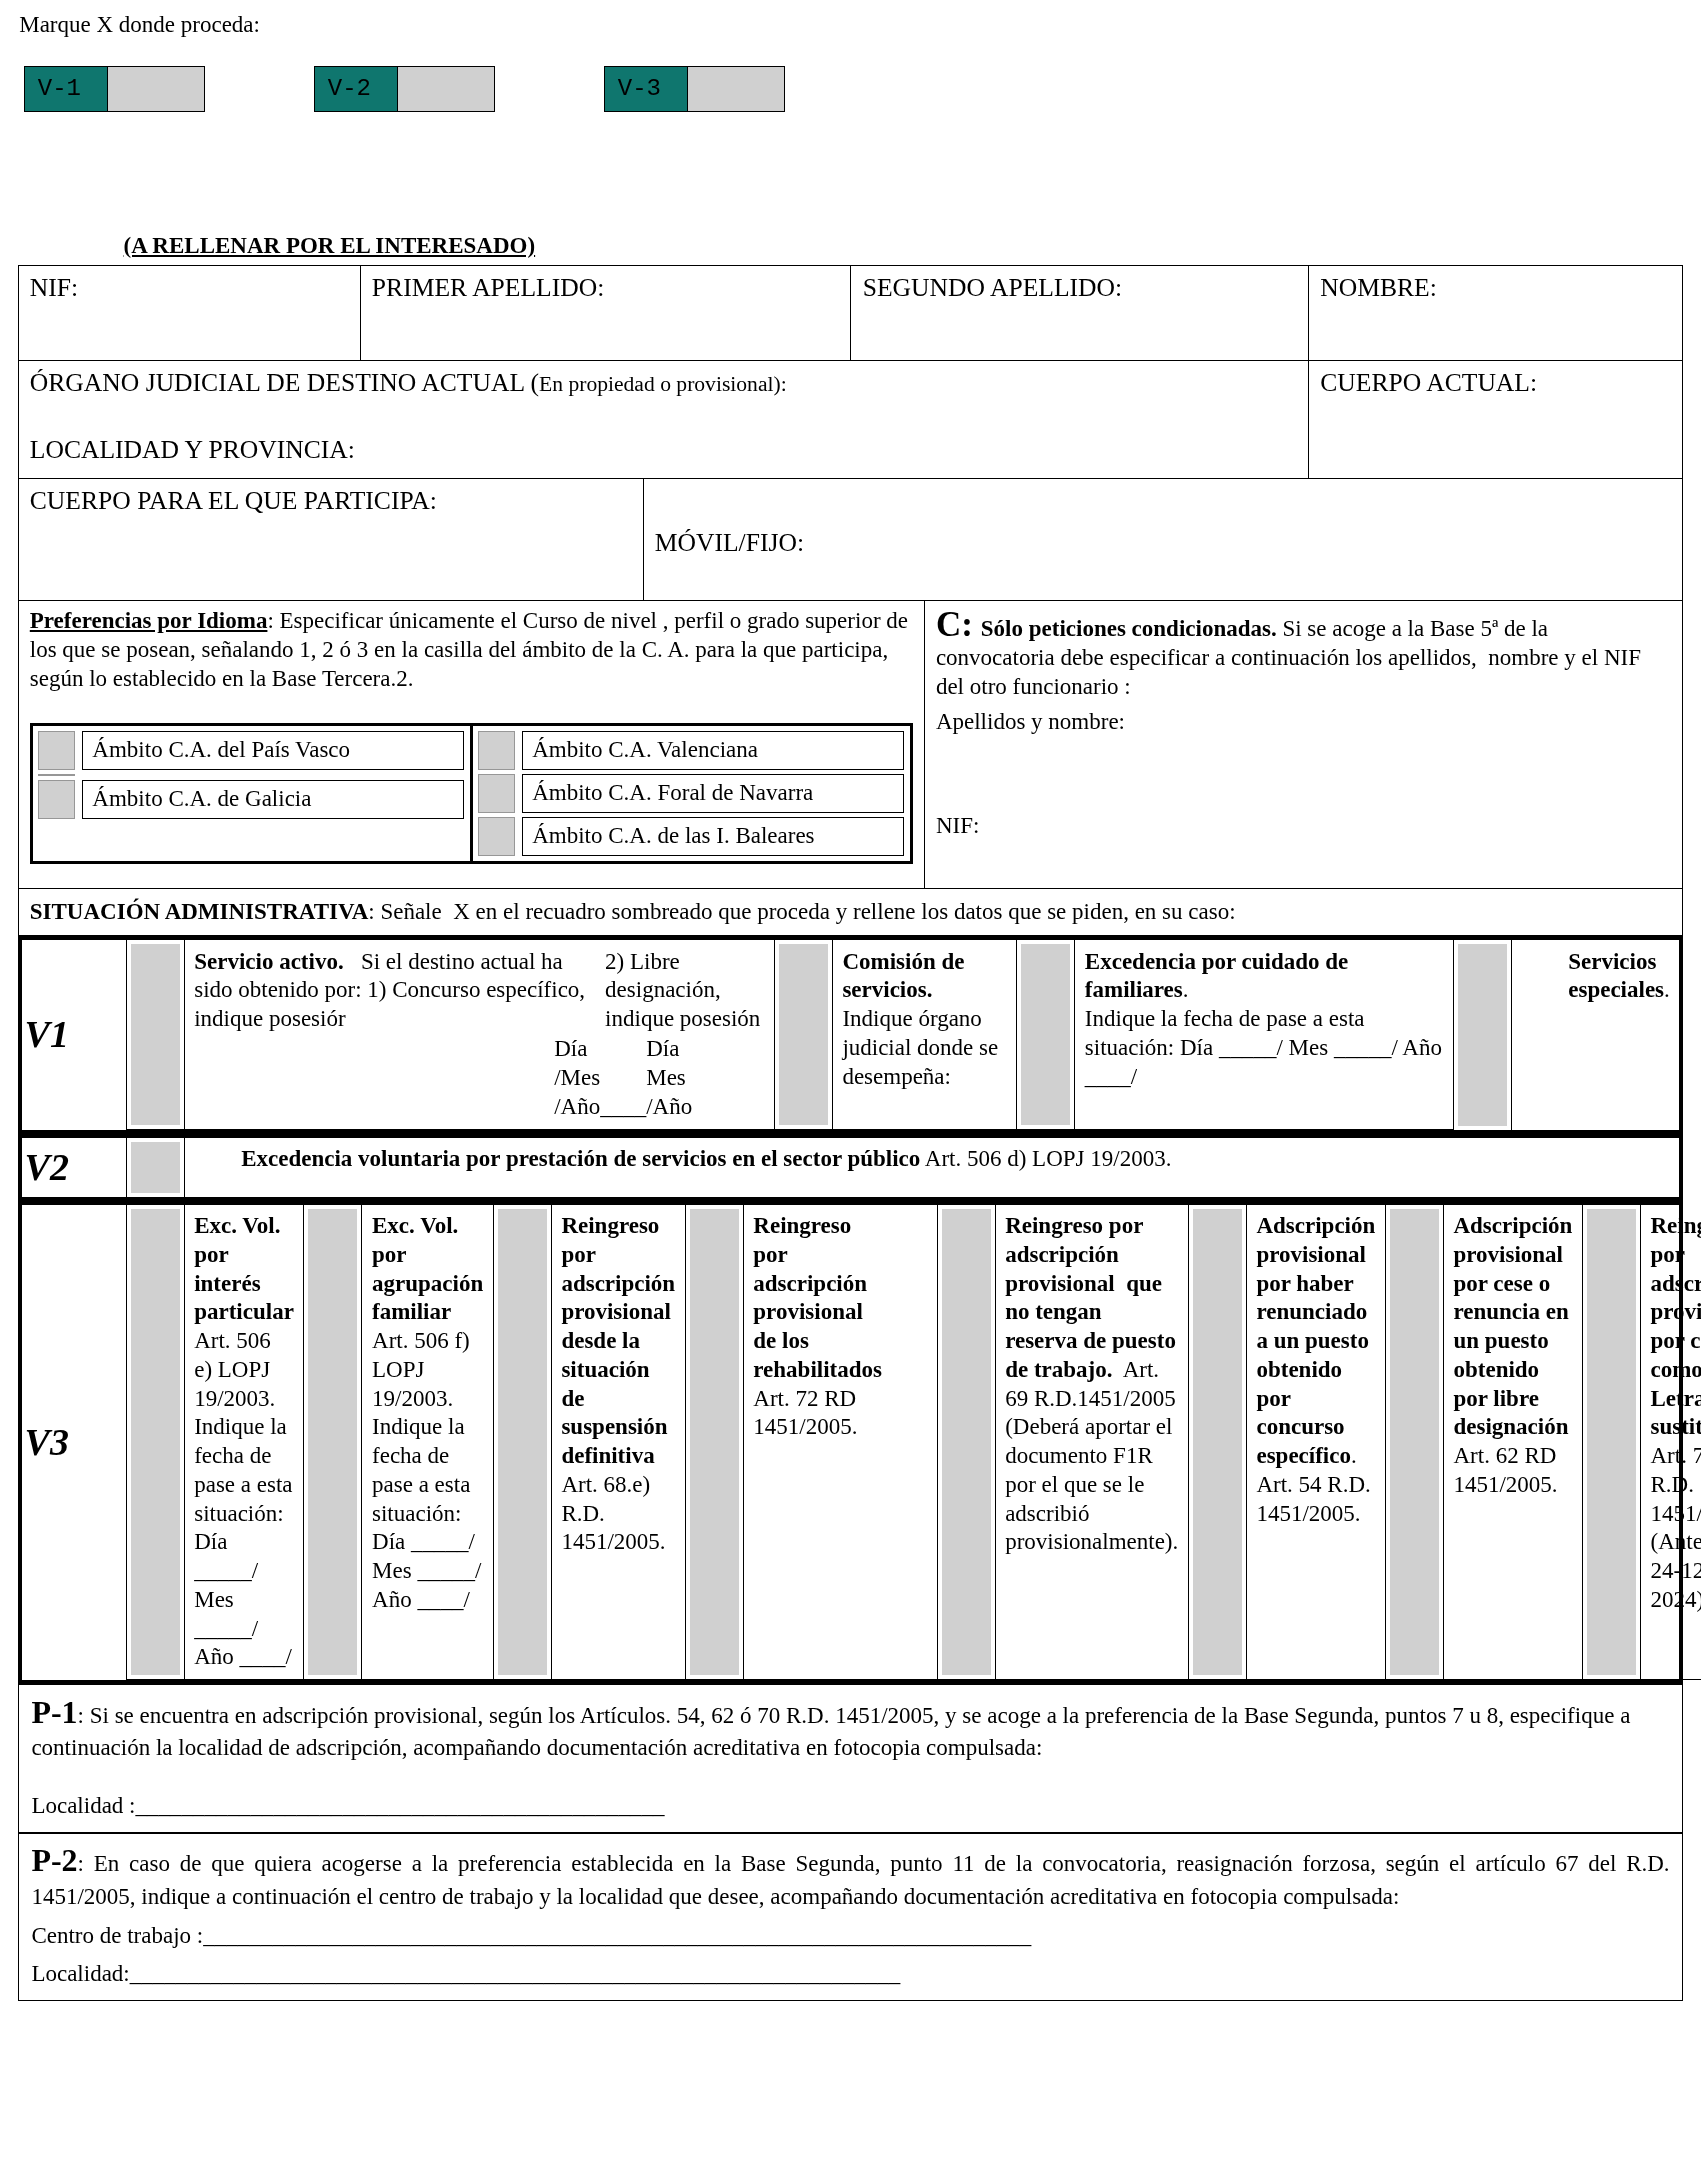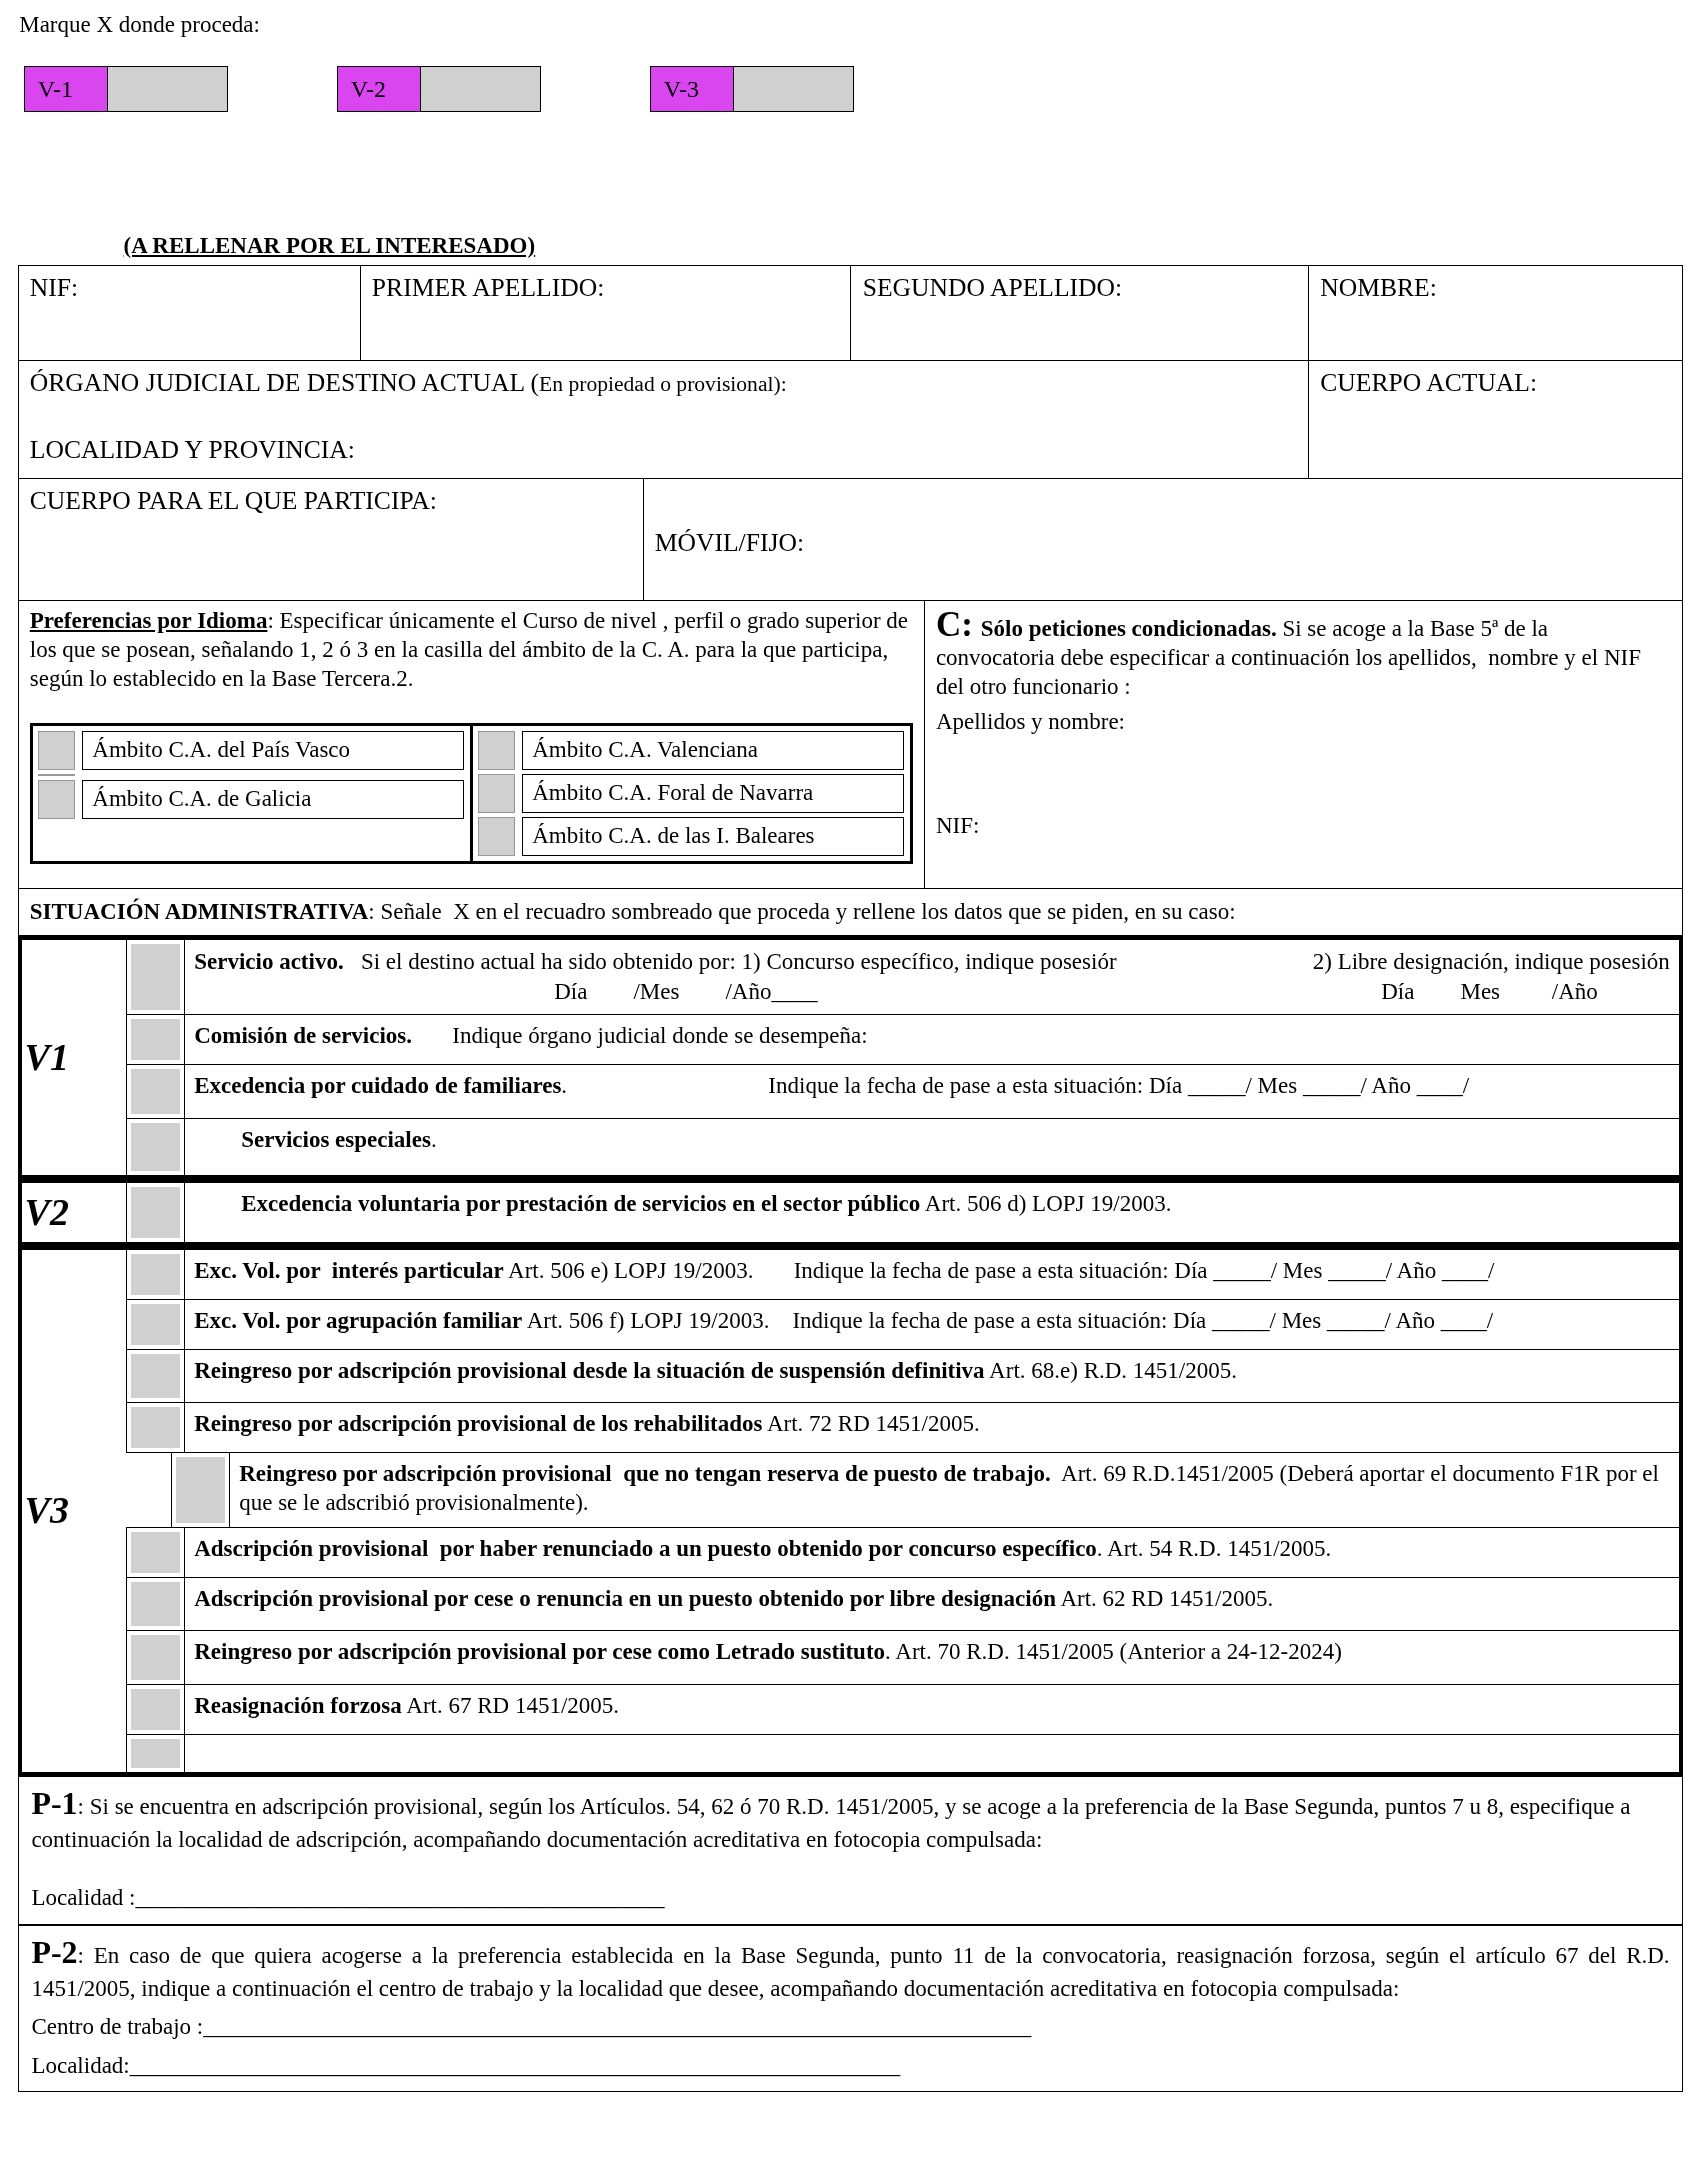--- a/index.html
+++ b/index.html
@@ -6,21 +6,21 @@
   html,body{background:#ffffff;}
   body{width:1701px;color:#000;font-family:"Liberation Serif",serif;font-size:23px;line-height:1.25;}
   .page{width:1701px;min-height:2172px;padding:11.2px 17.6px 24px;background:#fff;}
   .b{font-weight:bold;}
   .u{text-decoration:underline;}
   .pre{white-space:pre-wrap;}
 
   .top-instruction{margin-left:1.6px;}
 
   .version-row{display:flex;gap:109px;margin:25.6px 0 0 6.4px;}
-  .vbox{display:flex;border:1.6px solid #000;width:204px;height:46px;background:#d946ef;}
+  .vbox{display:flex;border:1.6px solid #000;width:181px;height:46px;background:#0f766e;font-family:Liberation Mono, monospace;}
   .vbox-label{width:83px;display:flex;align-items:center;padding-left:12.8px;border-right:1.6px solid #000;font-size:24px;}
   .vbox-shade{flex:1;background:#d0d0d0;}
 
   .interesado-title{margin:120px 0 4.8px 106px;font-weight:bold;text-decoration:underline;}
 
   .main-table{border:1.6px solid #000;}
   .trow{display:flex;border-top:1.6px solid #000;}
   .trow:first-child{border-top:none;}
   .tcell{border-left:1.6px solid #000;padding:6.4px 11.2px;}
   .tcell:first-child{border-left:none;}
@@ -46,21 +46,21 @@
   .amb-label{flex:1;border:1.6px solid #000;padding:4px 9.6px;}
 
   .c-big{font-size:35px;font-weight:bold;margin-right:8px;line-height:1;}
   .apellidos-line{margin-top:6.4px;}
   .cond-nif{margin-top:75px;}
 
   .rowE .tcell{width:100%;padding:8.8px 11.2px;}
 
   .vblock{border:4px solid #000;display:flex;background:#fff;}
   .vlab{width:104px;flex:0 0 104px;display:flex;align-items:center;padding-left:3px;font-weight:bold;font-size:38px;font-style:italic;}
-  .vrows{flex:1;display:flex;flex-direction:column;}
+  .vrows{flex:1;display:flex;flex-direction:row;}
   .vrow{display:flex;border-bottom:1.6px solid #000;}
   .vrow:last-child{border-bottom:none;gap:47px;}
   .vchk-cell{width:59px;flex:0 0 59px;border-left:1.6px solid #000;border-right:1.6px solid #000;padding:4px;}
   .vchk{background:#d0d0d0;height:100%;min-height:27px;}
   .vtxt{flex:1;padding:7.2px 9.6px;}
   .sa-line1{display:flex;justify-content:space-between;}
   .sa-line2{display:flex;margin-top:1.6px;}
   .l2a{margin-left:360px;}
   .l2b{margin-left:auto;margin-right:72px;}
 

